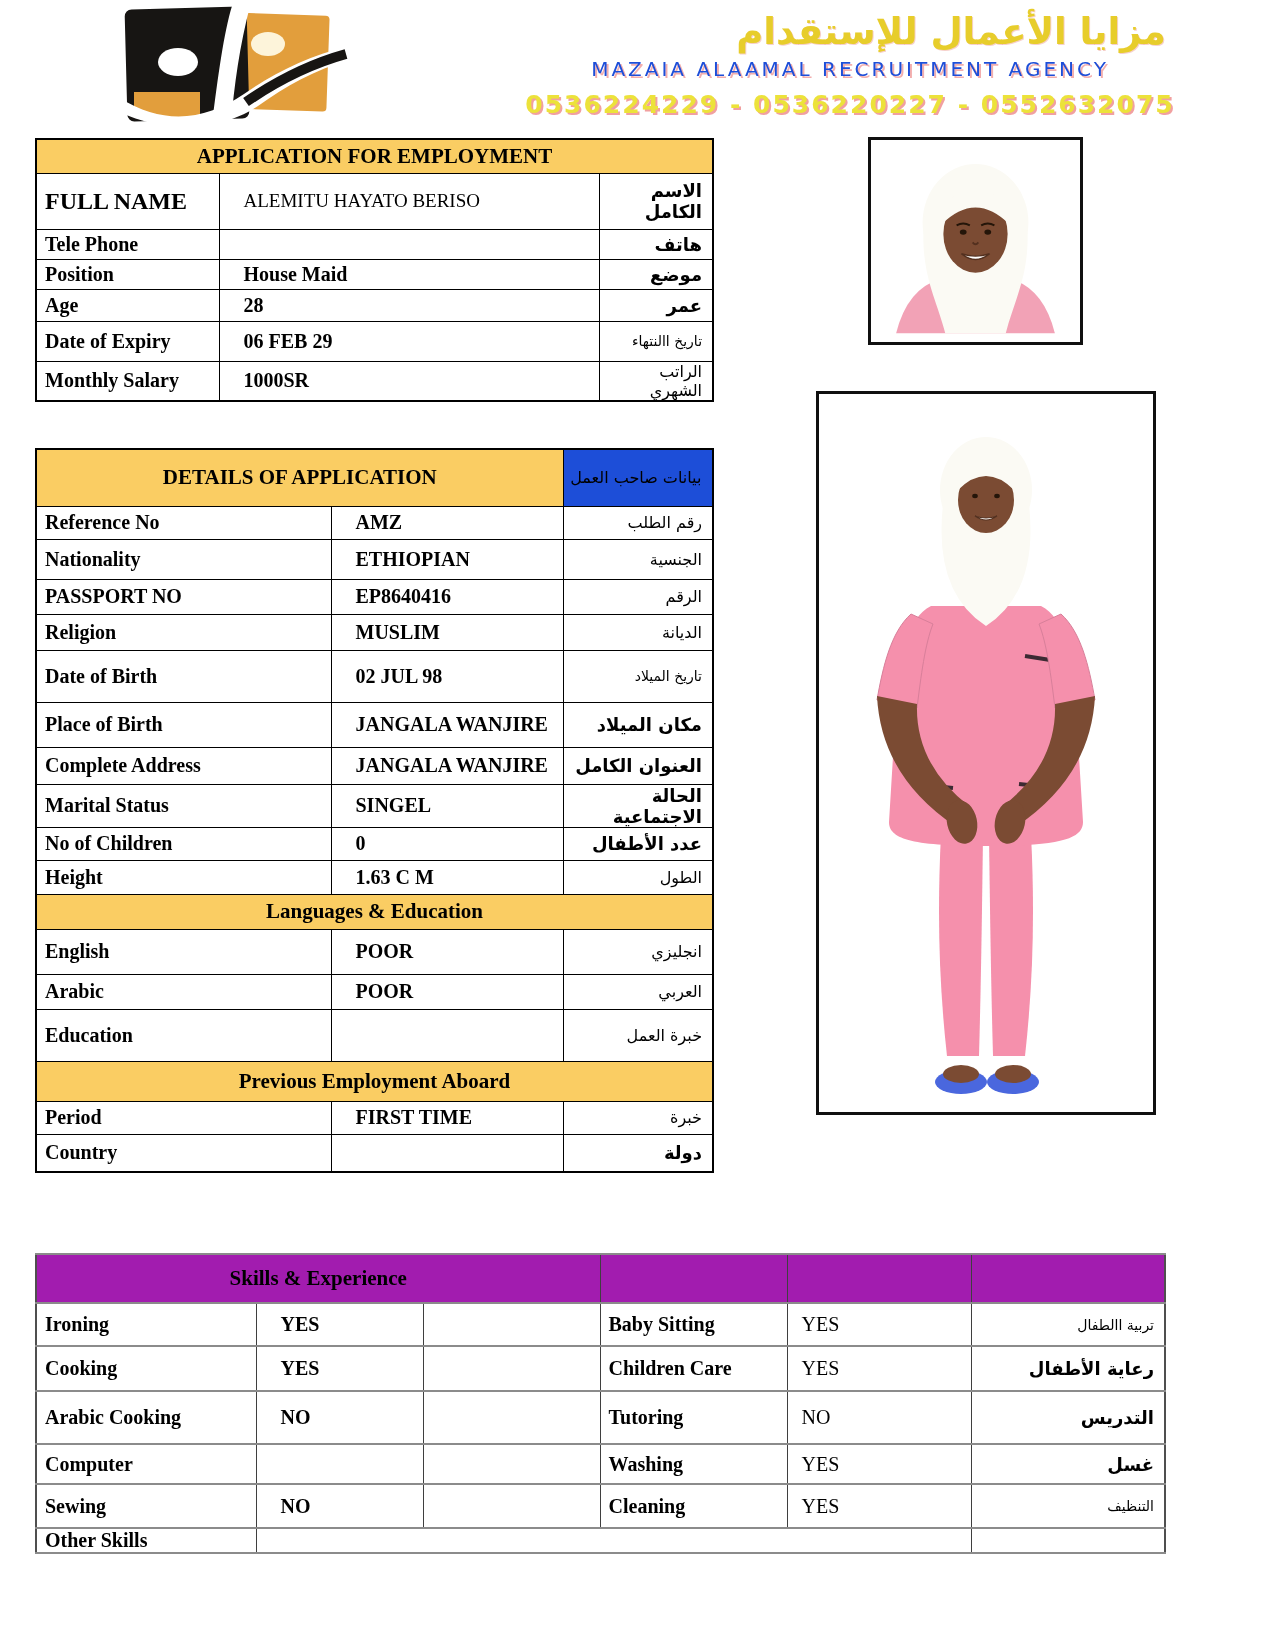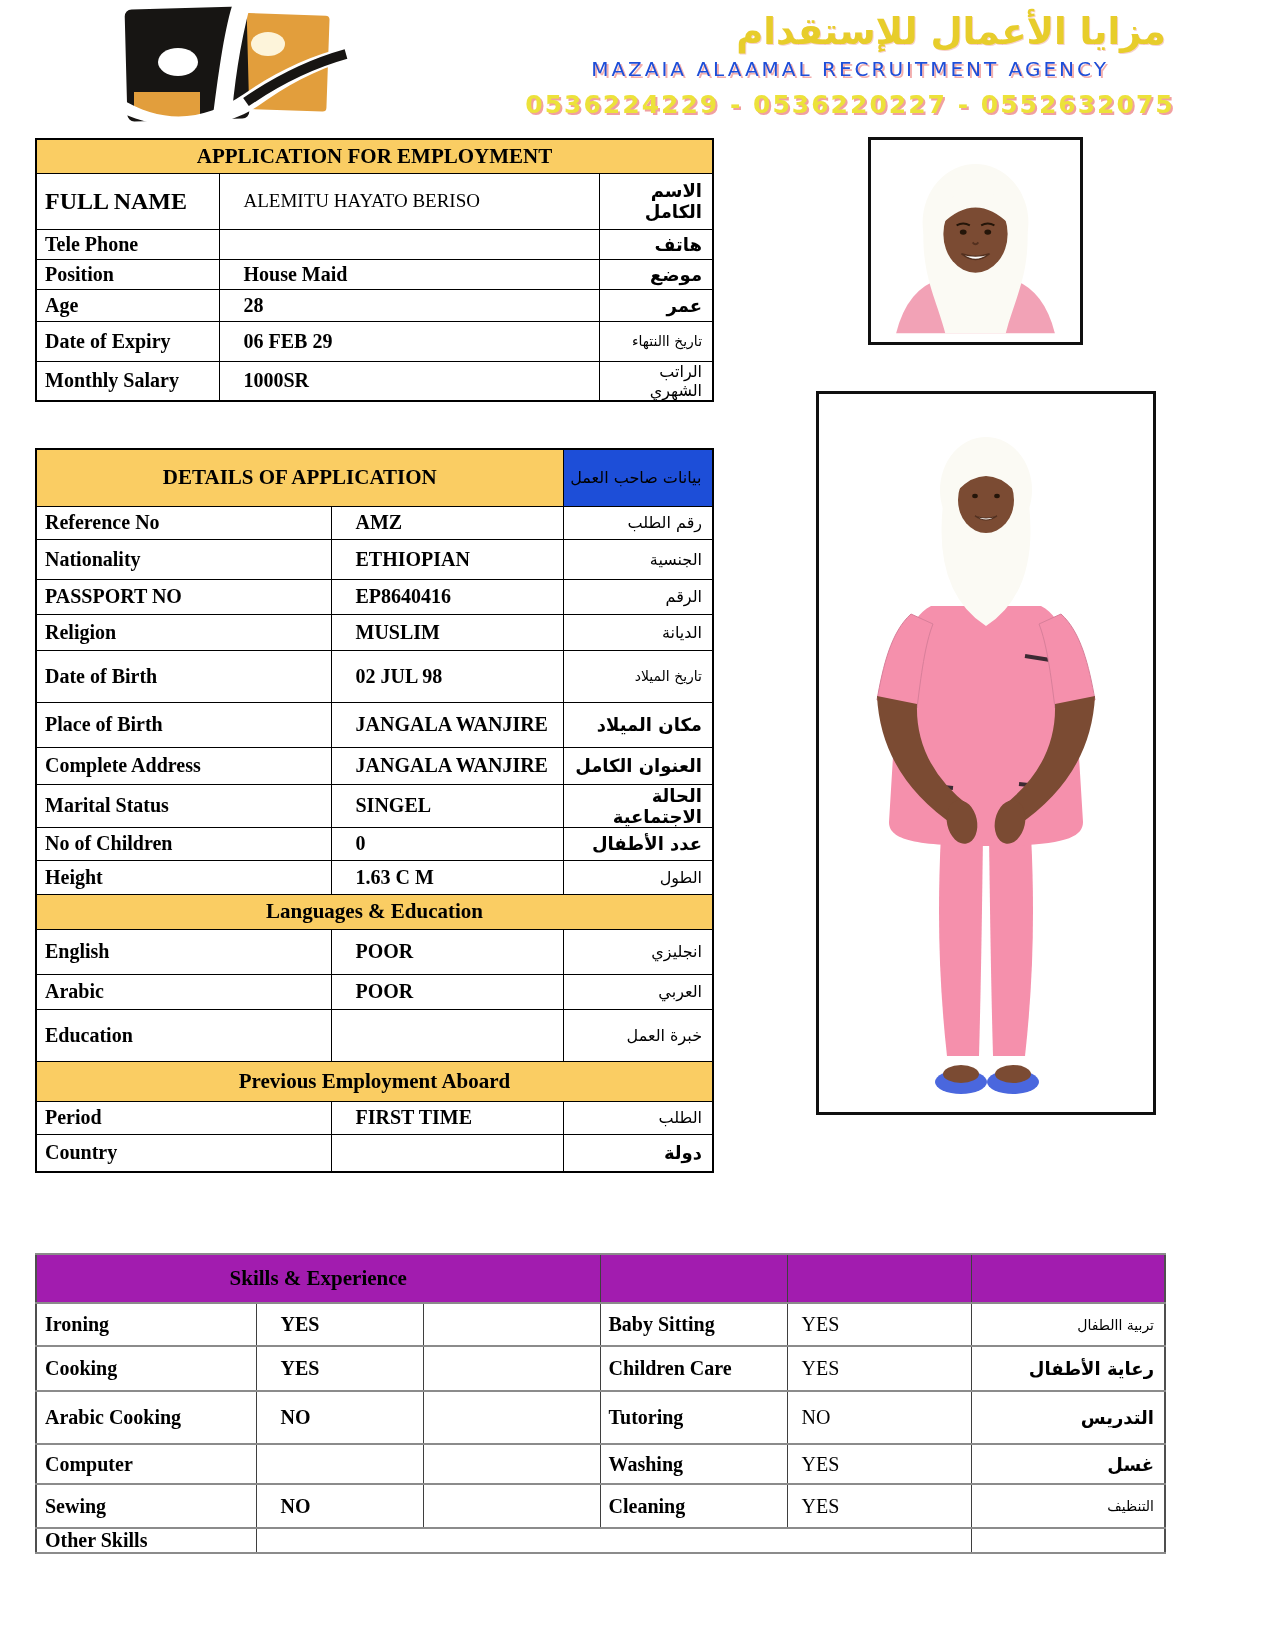--- a/index.html
+++ b/index.html
@@ -234,21 +234,21 @@
       <td class="lbl">Education</td>
       <td class="val"></td>
       <td class="ar md">خبرة العمل</td>
     </tr>
     <tr class="yhead" style="height:40px">
       <td colspan="3">Previous Employment Aboard</td>
     </tr>
     <tr style="height:33px">
       <td class="lbl">Period</td>
       <td class="val">FIRST TIME</td>
-      <td class="ar md">الطلب</td>
+      <td class="ar md">خبرة</td>
     </tr>
     <tr style="height:38px">
       <td class="lbl">Country</td>
       <td class="val"></td>
       <td class="ar">دولة</td>
     </tr>
   </tbody>
     </table>
 </div>
 

